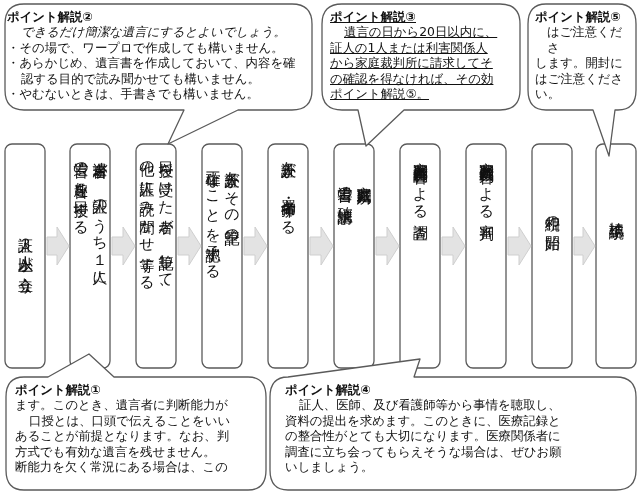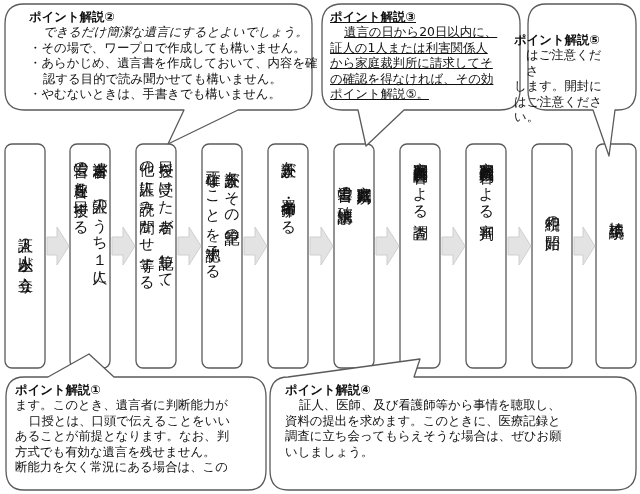--- a/index.html
+++ b/index.html
@@ -53,58 +53,59 @@
     <path d="M342,4 H500 Q520,4 520,24 V90 Q520,110 500,110 H404 L366,146 L358,110 H342 Q322,110 322,90 V24 Q322,4 342,4 Z"></path>
 
     <path d="M546,4 H618 Q636,4 636,24 V90 Q636,110 618,110 H615 L609,156 L593,110 H546 Q528,110 528,90 V24 Q528,4 546,4 Z"></path>
 
     <path d="M24,377 H48 L89,354 L114,377 H248 Q266,377 266,397 V470 Q266,490 248,490 H24 Q6,490 6,470 V397 Q6,377 24,377 Z"></path>
 
     <path d="M288,377 L420,359 L414,377 H616 Q636,377 636,397 V470 Q636,490 616,490 H288 Q270,490 270,470 V397 Q270,377 288,377 Z"></path>
   </g>
 </svg>
 
-<div class="callout" style="left:29px; top:9px; width:298px;">
+<div class="callout" style="left:7px; top:9px; width:298px;">
   <div class="title">ポイント解説②</div>
   <div class="para indent">できるだけ簡潔な遺言にするとよいでしょう。</div>
   <div class="para bullet">・その場で、ワープロで作成しても構いません。</div>
   <div class="para bullet">・あらかじめ、遺言書を作成しておいて、内容を確認する目的で読み聞かせても構いません。</div>
   <div class="para bullet">・やむないときは、手書きでも構いません。</div>
 </div>
 
 <div class="callout" style="left:330px; top:9px; width:190px;text-decoration:underline;">
   <div class="title">ポイント解説③</div>
   <div class="para" style="padding-left:14px">遺言の日から20日以内に、</div>
   <div class="para">証人の1人または利害関係人</div>
   <div class="para">から家庭裁判所に請求してそ</div>
   <div class="para">の確認を得なければ、その効</div>
   <div class="para">ポイント解説⑤。</div>
 </div>
 
-<div class="callout" style="left:514px; top:9px; width:100px;margin-top:23px;">
+<div class="callout" style="left:535px; top:9px; width:100px;">
   <div class="title">ポイント解説⑤</div>
   <div class="para" style="padding-left:12px">はご注意くださ</div>
   <div class="para">します。開封に</div>
   <div class="para">はご注意くださ</div>
   <div class="para">い。</div>
 </div>
 
 <div class="callout" style="left:15px; top:382px; width:250px;">
   <div class="title">ポイント解説①</div>
   <div class="para">ます。このとき、遺言者に判断能力が</div>
   <div class="para" style="padding-left:14px">口授とは、口頭で伝えることをいい</div>
   <div class="para">あることが前提となります。なお、判</div>
   <div class="para">方式でも有効な遺言を残せません。</div>
   <div class="para">断能力を欠く常況にある場合は、この</div>
 </div>
 
 <div class="callout" style="left:285px; top:382px; width:350px;">
   <div class="title">ポイント解説④</div>
   <div class="para" style="padding-left:14px">証人、医師、及び看護師等から事情を聴取し、</div>
   <div class="para">資料の提出を求めます。このときに、医療記録と</div>
+  <div class="para">の整合性がとても大切になります。医療関係者に</div>
   <div class="para">調査に立ち会ってもらえそうな場合は、ぜひお願</div>
   <div class="para">いしましょう。</div>
 </div>
 
 <div class="step center" style="left:5px;">
   <div class="col">証人３人以上が立会う</div>
 </div>
 <div class="step" style="left:70px;">
   <div class="col">遺言者が、証人のうち１人に</div>
   <div class="col">遺言の趣旨を口授する</div>

